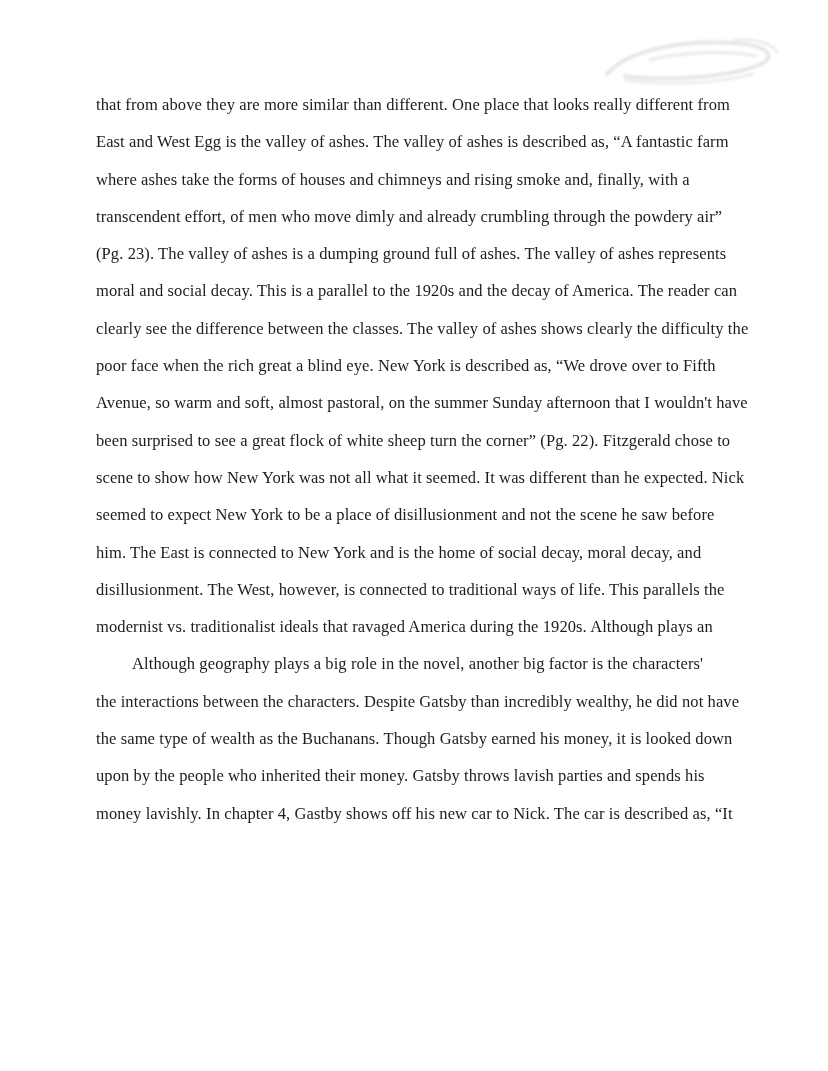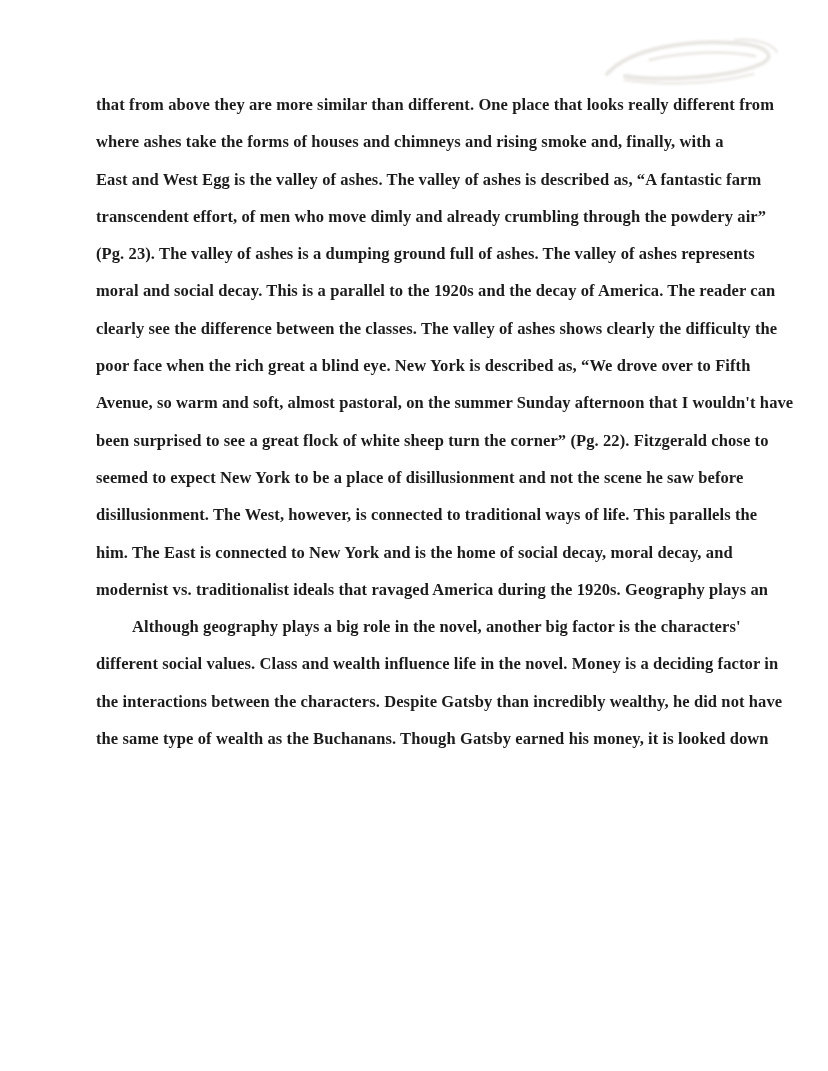--- a/index.html
+++ b/index.html
@@ -22,21 +22,20 @@
       width: 640px;
       color: #1c1c1c;
       font-size: 16.5px;
     }
     .line {
       display: block;
       height: 37.3px;
       line-height: 37.3px;
       white-space: nowrap;
       letter-spacing: 0.1px;
-      font-weight: bold;
     }
     .line.indent {
       padding-left: 36px;
     }
     .smudge {
       position: absolute;
       left: 595px;
       top: 30px;
       width: 190px;
       height: 66px;
@@ -52,32 +51,34 @@
 
   <svg class="smudge" viewBox="0 0 190 66" xmlns="http://www.w3.org/2000/svg">
     <path d="M12,44 C35,18 95,8 150,14 C172,17 180,26 168,33 C140,47 70,52 30,46" fill="none" stroke="#cfc9c0" stroke-width="4" stroke-linecap="round"></path>
     <path d="M55,30 C85,22 130,20 160,26" fill="none" stroke="#d6d1c9" stroke-width="3" stroke-linecap="round"></path>
     <path d="M30,50 C70,56 120,54 158,44" fill="none" stroke="#ddd8d0" stroke-width="3" stroke-linecap="round"></path>
     <path d="M140,10 C160,8 178,14 182,22" fill="none" stroke="#d6d1c9" stroke-width="2.5" stroke-linecap="round"></path>
   </svg>
 
   <div class="essay">
     <div class="line">that from above they are more similar than different. One place that looks really different from</div>
+    <div class="line">East and West Egg is the valley of ashes. The valley of ashes is described as, “A fantastic farm</div>
     <div class="line">where ashes take the forms of houses and chimneys and rising smoke and, finally, with a</div>
-    <div class="line">East and West Egg is the valley of ashes. The valley of ashes is described as, “A fantastic farm</div>
     <div class="line">transcendent effort, of men who move dimly and already crumbling through the powdery air”</div>
     <div class="line">(Pg. 23). The valley of ashes is a dumping ground full of ashes. The valley of ashes represents</div>
     <div class="line">moral and social decay. This is a parallel to the 1920s and the decay of America. The reader can</div>
     <div class="line">clearly see the difference between the classes. The valley of ashes shows clearly the difficulty the</div>
     <div class="line">poor face when the rich great a blind eye. New York is described as, “We drove over to Fifth</div>
     <div class="line">Avenue, so warm and soft, almost pastoral, on the summer Sunday afternoon that I wouldn't have</div>
     <div class="line">been surprised to see a great flock of white sheep turn the corner” (Pg. 22). Fitzgerald chose to</div>
+    <div class="line">scene to show how New York was not all what it seemed. It was different than he expected. Nick</div>
     <div class="line">seemed to expect New York to be a place of disillusionment and not the scene he saw before</div>
+    <div class="line">him. The East is connected to New York and is the home of social decay, moral decay, and</div>
     <div class="line">disillusionment. The West, however, is connected to traditional ways of life. This parallels the</div>
-    <div class="line">him. The East is connected to New York and is the home of social decay, moral decay, and</div>
-    <div class="line">modernist vs. traditionalist ideals that ravaged America during the 1920s. Geography plays an</div>
+    <div class="line">modernist vs. traditionalist ideals that ravaged America during the 1920s. Although plays an</div>
     <div class="line indent">Although geography plays a big role in the novel, another big factor is the characters'</div>
-    <div class="line">different social values. Class and wealth influence life in the novel. Money is a deciding factor in</div>
     <div class="line">the interactions between the characters. Despite Gatsby than incredibly wealthy, he did not have</div>
     <div class="line">the same type of wealth as the Buchanans. Though Gatsby earned his money, it is looked down</div>
+    <div class="line">upon by the people who inherited their money. Gatsby throws lavish parties and spends his</div>
+    <div class="line">money lavishly. In chapter 4, Gastby shows off his new car to Nick. The car is described as, “It</div>
   </div>
 
 </div>
 
 </body></html>

